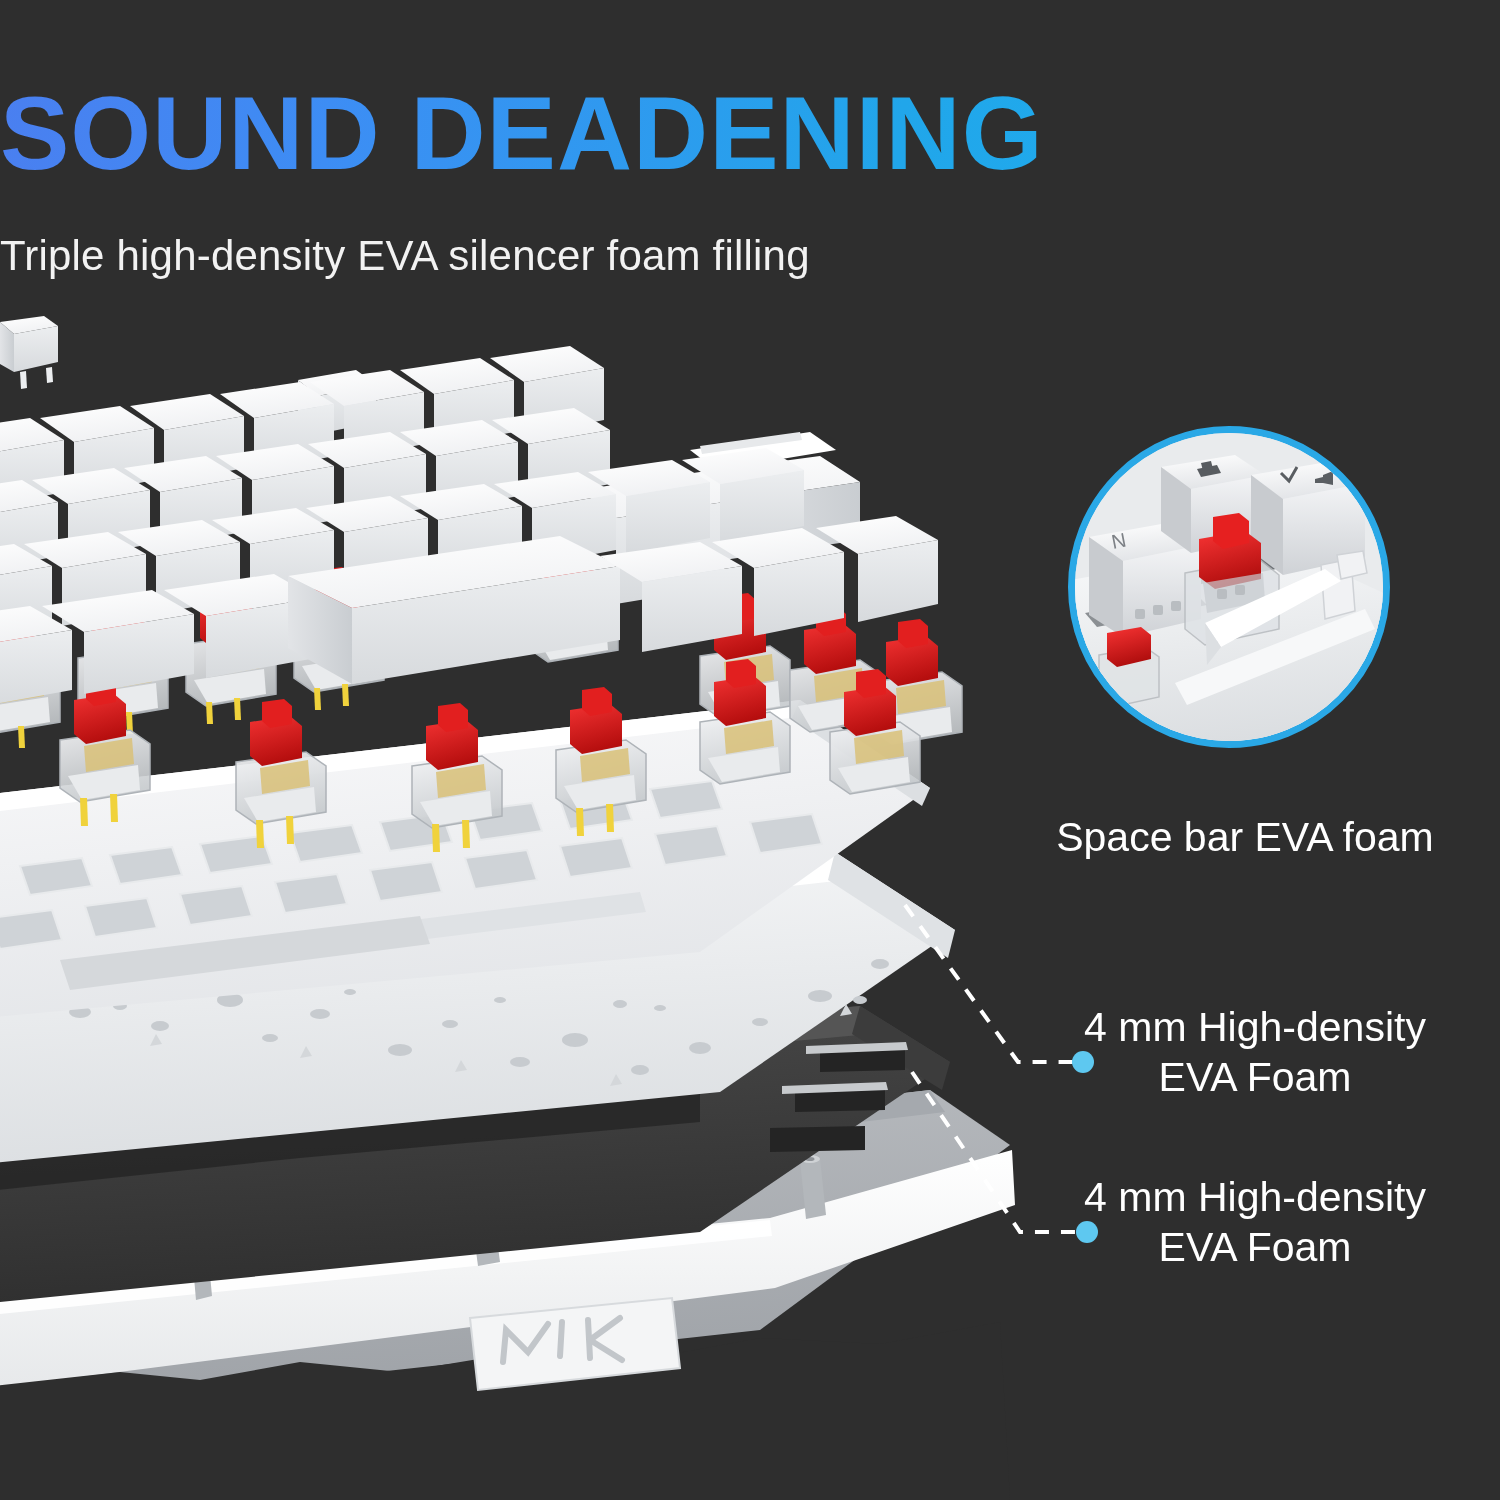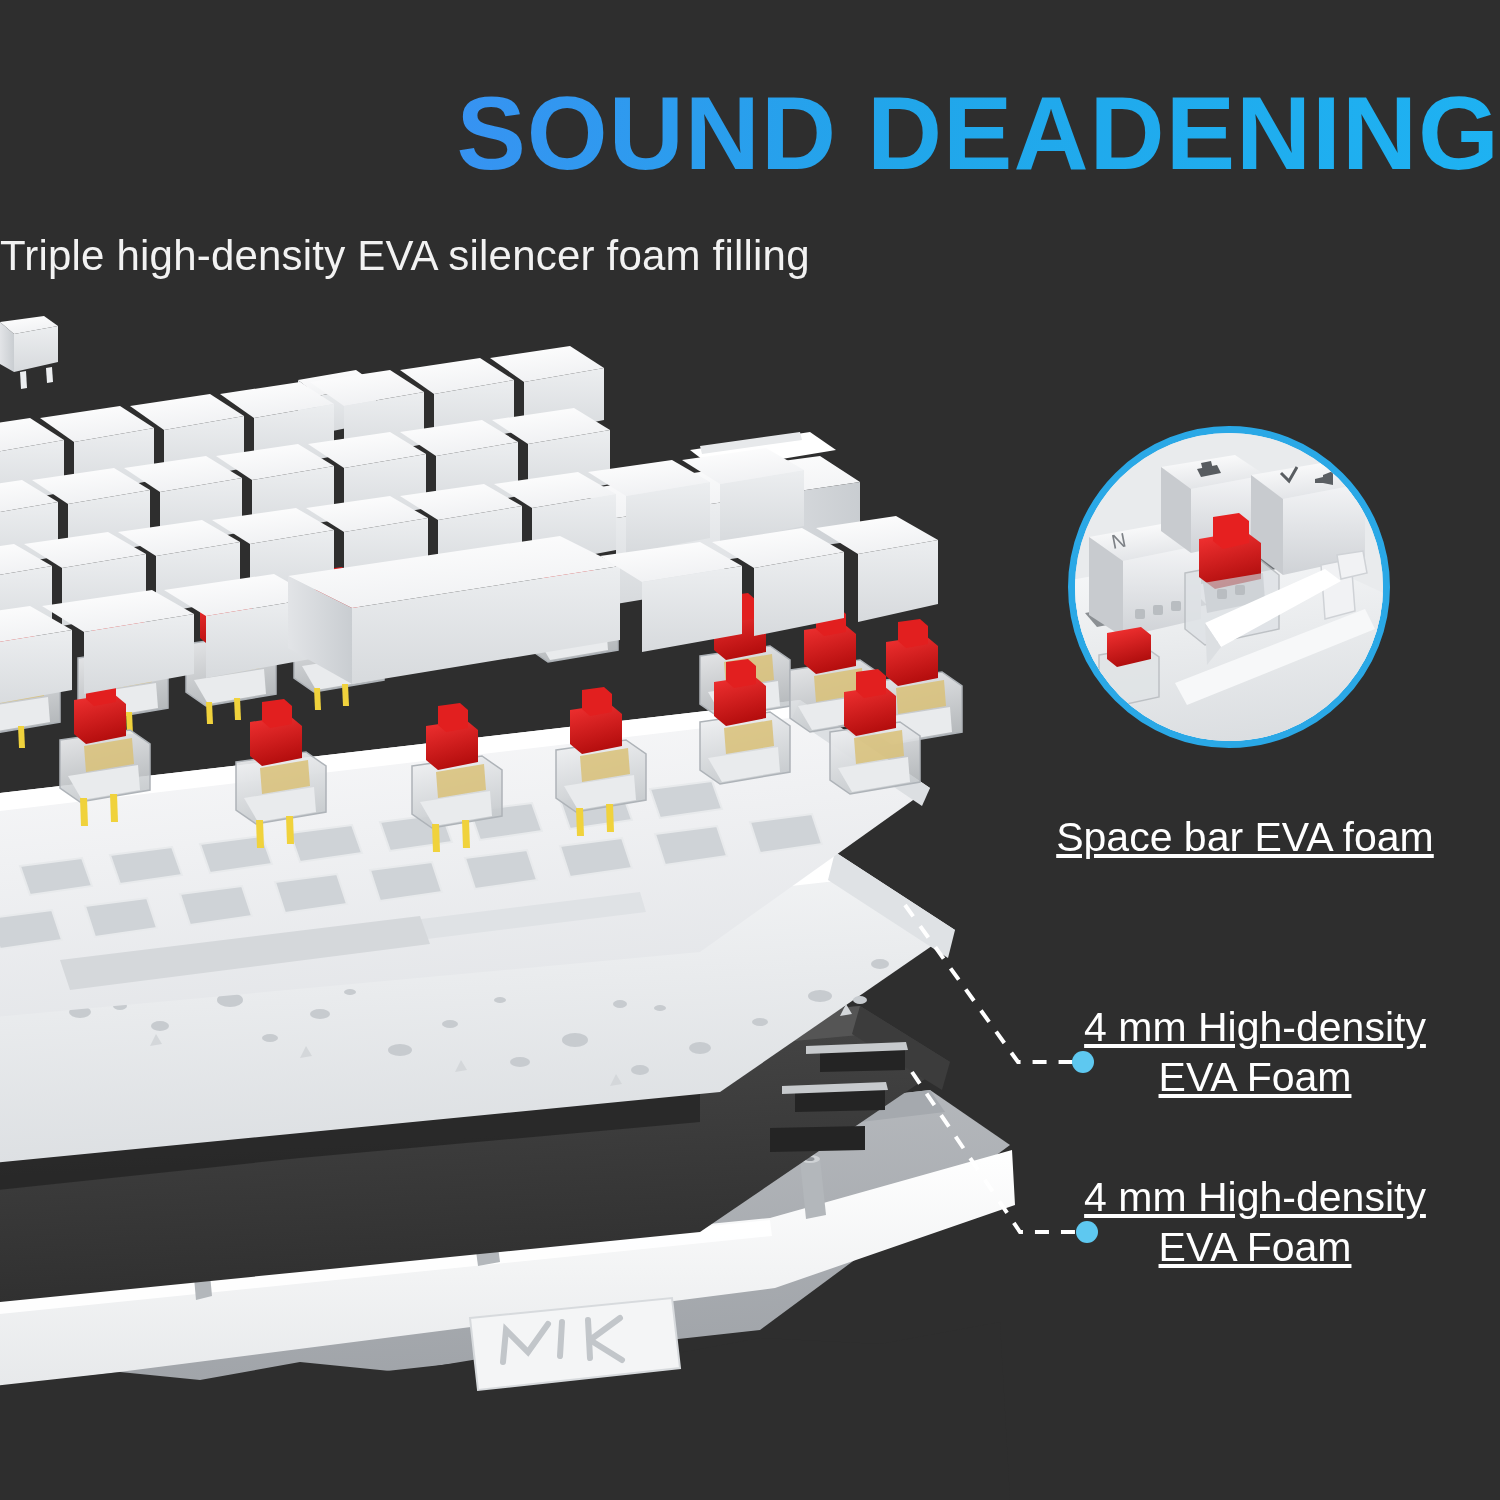--- a/index.html
+++ b/index.html
@@ -17,21 +17,21 @@
     font-family: "Liberation Sans", sans-serif;
     -webkit-font-smoothing: antialiased;
   }
 
   
   #headline {
     position: absolute;
     top: 78px;
     left: 0;
     width: 1500px;
-    text-align: right;
+    text-align: left;
     font-size: 104px;
     font-weight: bold;
     letter-spacing: 1px;
     line-height: 1.06;
     background: linear-gradient(95deg, #4a7ff0 0%, #3d8df4 22%, #21a6ea 60%, #1eb2f2 100%);
     -webkit-background-clip: text;
     background-clip: text;
     color: transparent;
     -webkit-text-fill-color: transparent;
     white-space: nowrap;
@@ -50,21 +50,20 @@
 
   
   .callout-text {
     position: absolute;
     color: #ffffff;
     font-size: 41px;
     line-height: 1.22;
     font-weight: 400;
     text-align: center;
     white-space: pre-line;
-    text-decoration: underline;
   }
   #callout-space { top: 812px; left: 1030px; width: 430px; }
   #callout-foam1 { top: 1002px; left: 1040px; width: 430px; }
   #callout-foam2 { top: 1172px; left: 1040px; width: 430px; }
 
   
   #leaders {
     position: absolute;
     inset: 0;
     width: 1500px;

